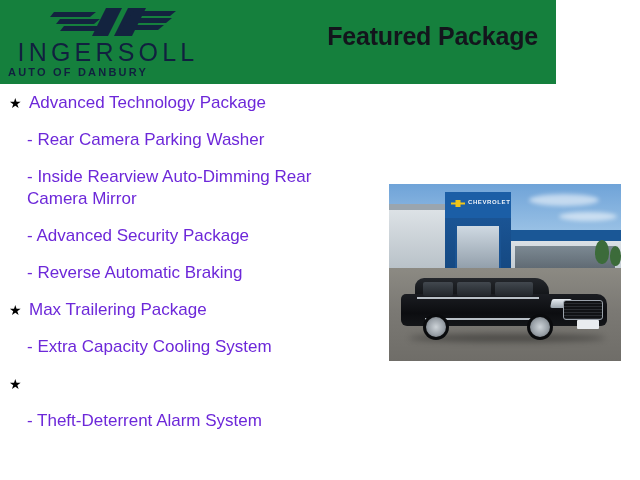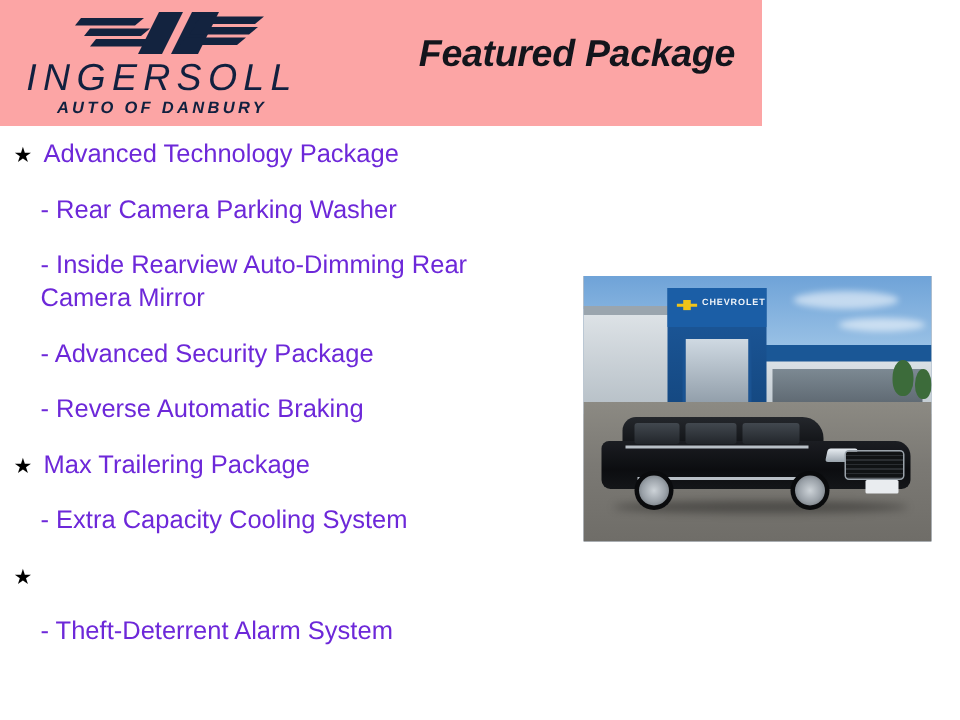--- a/index.html
+++ b/index.html
@@ -13,25 +13,24 @@
     font-family: "Liberation Sans", sans-serif;
     overflow: hidden;
     position: relative;
   }
 
   
   #header-band {
     position: absolute;
     left: 0;
     top: 0;
-    width: 508px;
+    width: 556px;
     height: 84px;
-    background: #fca5a5;
+    background: #15803d;
     box-sizing: border-box;
-    font-style: italic;
   }
 
   #brand-logo {
     position: absolute;
     left: 8px;
     top: 2px;
     width: 200px;
     height: 80px;
   }
 
@@ -55,21 +54,21 @@
     color: #11203f;
     line-height: 28px;
     white-space: nowrap;
   }
 
   #brand-tagline {
     position: absolute;
     left: 0px;
     top: 64px;
     width: 200px;
-    text-align: center;
+    text-align: left;
     font-size: 11px;
     font-weight: bold;
     letter-spacing: 2.2px;
     color: #11203f;
     line-height: 13px;
     white-space: nowrap;
   }
 
   #page-title {
     position: absolute;

